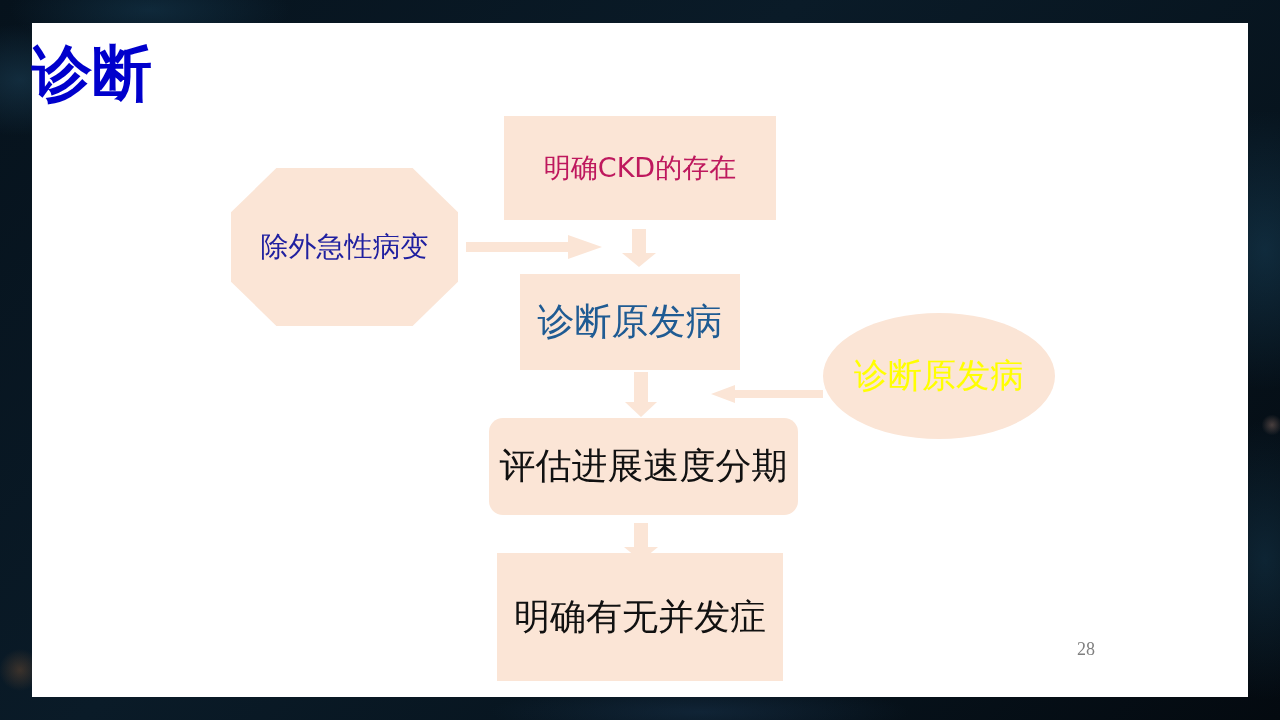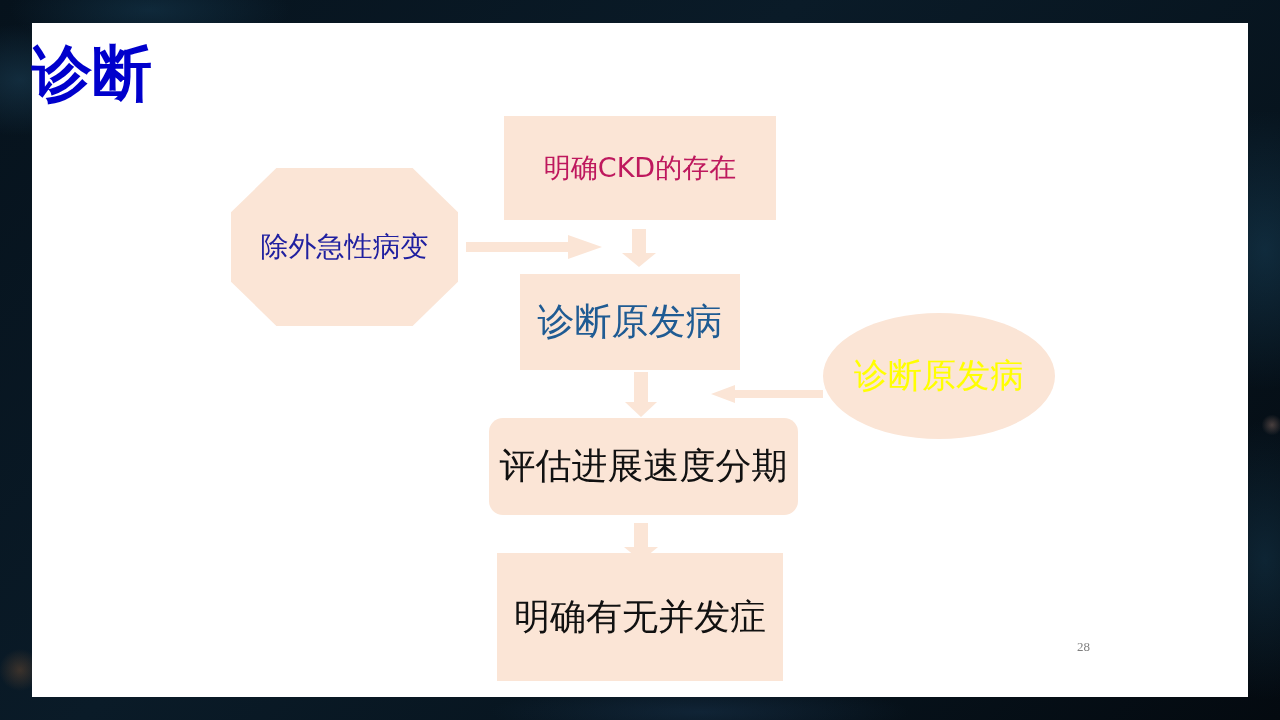--- a/index.html
+++ b/index.html
@@ -60,21 +60,21 @@
     .ellipse {
       left: 791px; top: 290px; width: 232px; height: 126px;
       border-radius: 50%;
       font-size: 34px;
       color: #ffff00;
     }
     .arrow svg { display: block; }
     .page-num {
       left: 1045px; top: 616px;
       font-family: "Liberation Serif", "DejaVu Serif", serif;
-      font-size: 13px;
+      font-size: 18px;
       color: #7f7f7f;
     }
   </style>
 </head>
 <body>
 
 <div class="slide">
 
   <div class="abs title">诊断</div>
 

